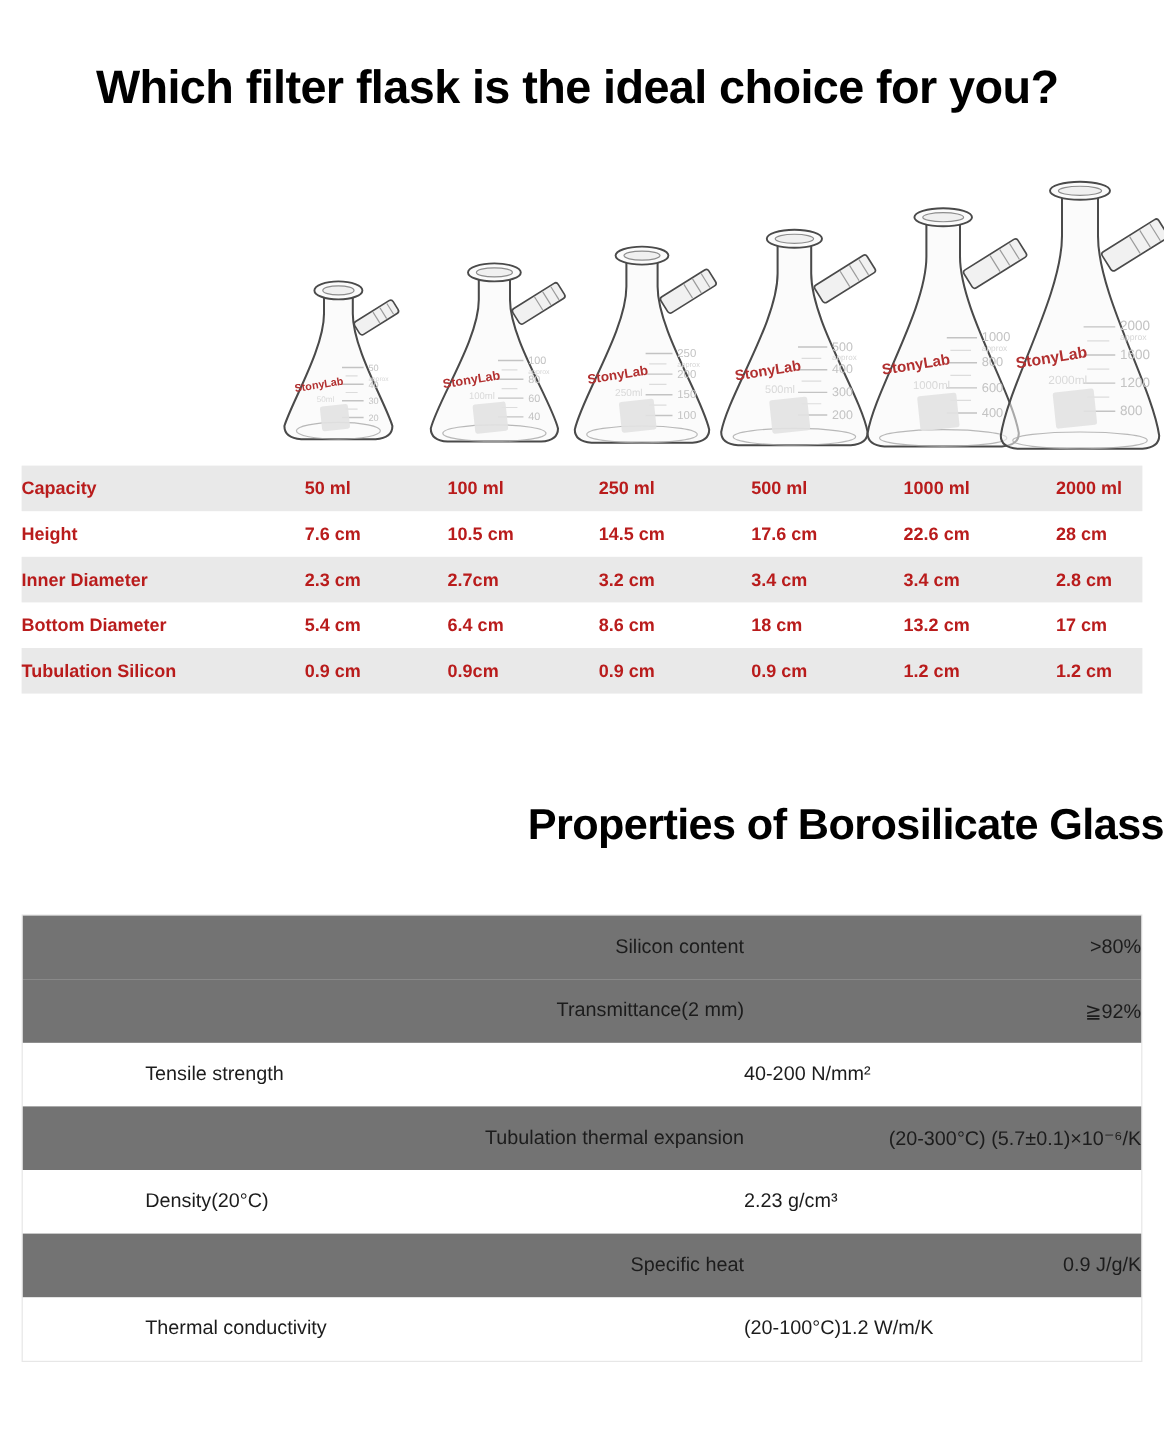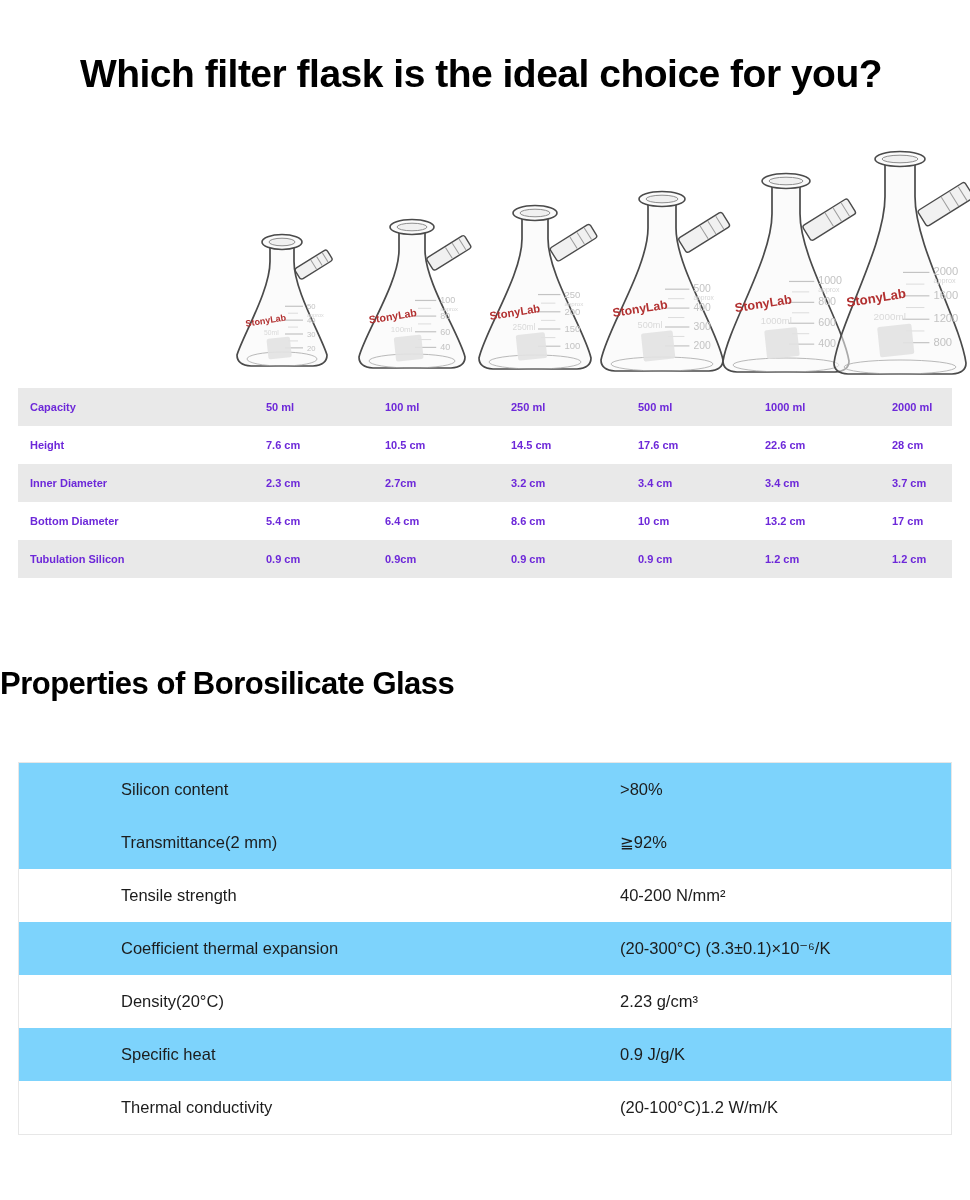--- a/index.html
+++ b/index.html
@@ -11,43 +11,43 @@
     text-align:center;font-size:39px;font-weight:bold;color:#000;
     letter-spacing:-0.5px;
   }
   #flask-stage{position:absolute;top:130px;left:0;width:970px;height:252px;}
 
   
   .spec-table{position:absolute;top:388px;left:18px;width:934px;}
   .spec-row{
     display:grid;
     grid-template-columns:236px 119px 126px 127px 127px 127px auto;
-    align-items:center;height:38px;padding-left:12px;box-sizing:border-box;
-    font-size:11px;font-weight:bold;color:#6d28d9;
+    align-items:center;height:38px;padding-left:0;box-sizing:border-box;
+    font-size:15px;font-weight:bold;color:#b91c1c;
   }
   .spec-row.alt{background:#e9e9e9;}
 
   
   .section-title{
     position:absolute;top:666px;left:0;width:970px;
-    text-align:left;font-size:31px;font-weight:bold;color:#000;
+    text-align:right;font-size:36px;font-weight:bold;color:#000;
     letter-spacing:-0.5px;
   }
 
   
   .props-table{
     position:absolute;top:762px;left:18px;width:934px;box-sizing:border-box;
     border:1px solid #e7e7e7;
   }
   .prop-row{
     display:grid;grid-template-columns:601px 1fr;
     align-items:center;height:53px;box-sizing:border-box;
     font-size:16.5px;color:#1c1c1c;
   }
-  .prop-row.alt{background:#7dd3fc;}
+  .prop-row.alt{background:#737373;text-align:right;}
   .prop-label{padding-left:102px;}
 </style>
 </head>
 <body>
 
 <div id="canvas">
 
   <div class="main-title">Which filter flask is the ideal choice for you?</div>
 
   <svg id="flask-stage" viewBox="0 0 970 252" xmlns="http://www.w3.org/2000/svg">
@@ -234,28 +234,28 @@
         <div>22.6 cm</div>
         <div>28 cm</div>
       </div>
       <div class="spec-row alt">
         <div>Inner Diameter</div>
         <div>2.3 cm</div>
         <div>2.7cm</div>
         <div>3.2 cm</div>
         <div>3.4 cm</div>
         <div>3.4 cm</div>
-        <div>3.7 cm</div>
+        <div>2.8 cm</div>
       </div>
       <div class="spec-row">
         <div>Bottom Diameter</div>
         <div>5.4 cm</div>
         <div>6.4 cm</div>
         <div>8.6 cm</div>
-        <div>10 cm</div>
+        <div>18 cm</div>
         <div>13.2 cm</div>
         <div>17 cm</div>
       </div>
       <div class="spec-row alt">
         <div>Tubulation Silicon</div>
         <div>0.9 cm</div>
         <div>0.9cm</div>
         <div>0.9 cm</div>
         <div>0.9 cm</div>
         <div>1.2 cm</div>
@@ -272,22 +272,22 @@
       </div>
       <div class="prop-row alt">
         <div class="prop-label">Transmittance(2 mm)</div>
         <div>≧92%</div>
       </div>
       <div class="prop-row">
         <div class="prop-label">Tensile strength</div>
         <div>40-200 N/mm²</div>
       </div>
       <div class="prop-row alt">
-        <div class="prop-label">Coefficient thermal expansion</div>
-        <div>(20-300°C) (3.3±0.1)×10⁻⁶/K</div>
+        <div class="prop-label">Tubulation thermal expansion</div>
+        <div>(20-300°C) (5.7±0.1)×10⁻⁶/K</div>
       </div>
       <div class="prop-row">
         <div class="prop-label">Density(20°C)</div>
         <div>2.23 g/cm³</div>
       </div>
       <div class="prop-row alt">
         <div class="prop-label">Specific heat</div>
         <div>0.9 J/g/K</div>
       </div>
       <div class="prop-row">

